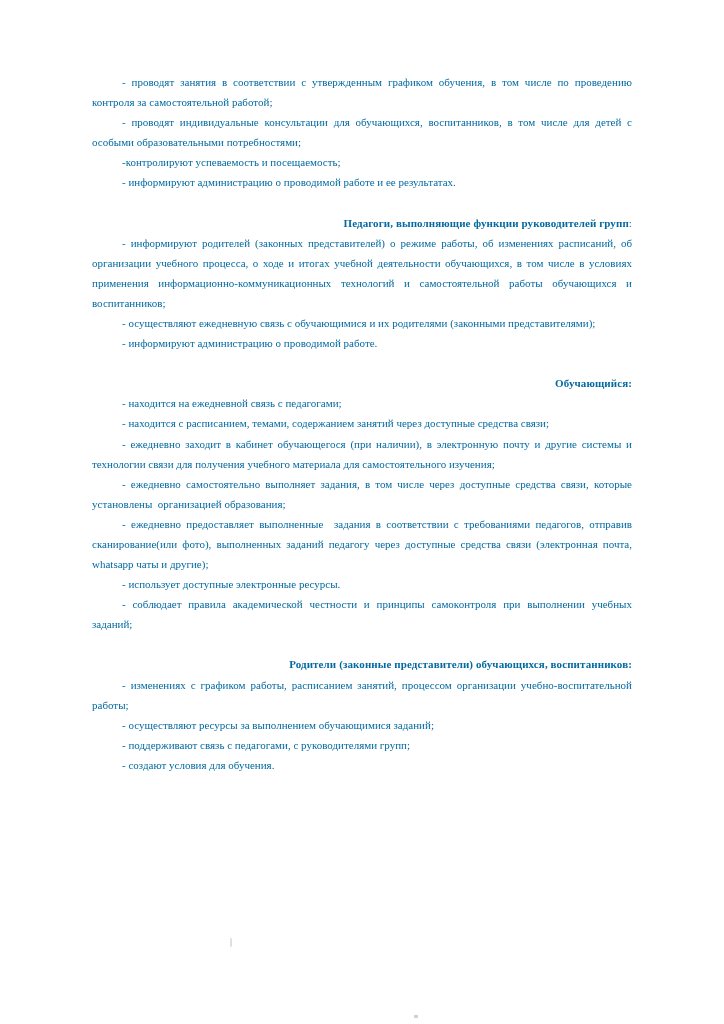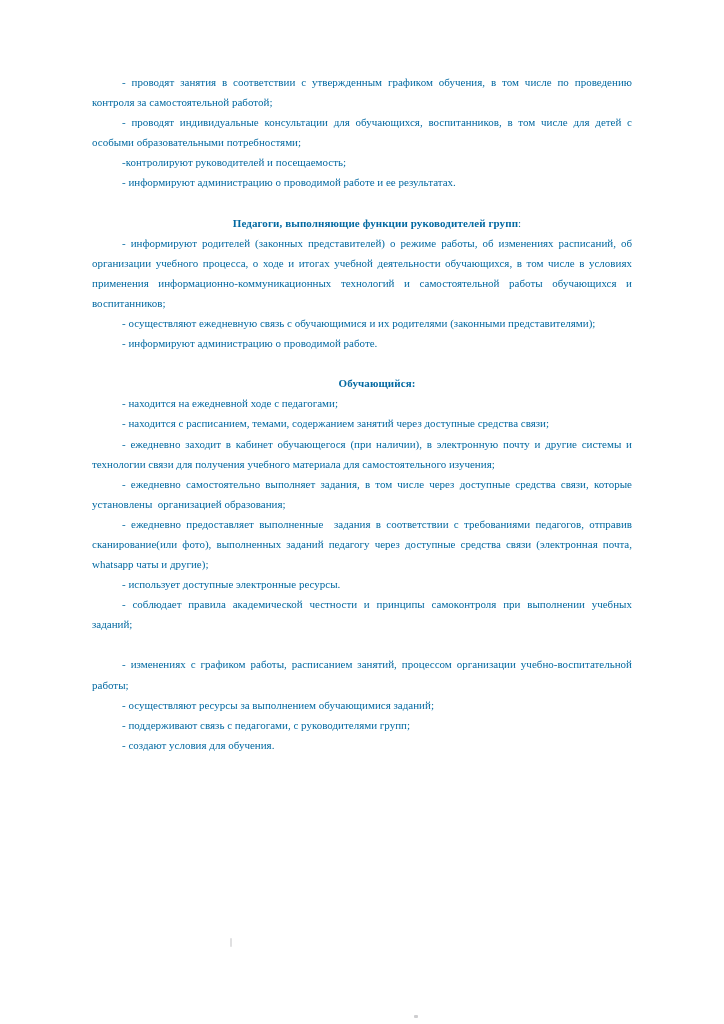--- a/index.html
+++ b/index.html
@@ -34,21 +34,21 @@
     margin: 0;
     text-indent: 30px;
     text-align: justify;
     hyphens: none;
     white-space: pre-wrap;
   }
   .heading {
     margin: 0;
     text-indent: 30px;
     font-weight: bold;
-    text-align: center;
+    text-align: right;
     letter-spacing: 0.1px;
   }
   .heading .trailing-colon {
     font-weight: normal;
   }
   .gap {
     height: 20px;
   }
   .section {
     margin: 0;
@@ -77,49 +77,50 @@
 </head>
 <body>
 
 <div class="page">
 
   <div class="text-column">
 
     <div class="section">
       <p class="para">- проводят занятия в соответствии с утвержденным графиком обучения, в том числе по проведению контроля за самостоятельной работой;</p>
       <p class="para">- проводят индивидуальные консультации для обучающихся, воспитанников, в том числе для детей с особыми образовательными потребностями;</p>
-      <p class="para">-контролируют руководителей и посещаемость;</p>
+      <p class="para">-контролируют успеваемость и посещаемость;</p>
       <p class="para">- информируют администрацию о проводимой работе и ее результатах.</p>
     </div>
 
     <div class="gap"></div>
 
     <div class="section">
       <p class="heading"><span>Педагоги, выполняющие функции руководителей групп</span><span class="trailing-colon">:</span></p>
       <p class="para">- информируют родителей (законных представителей) о режиме работы, об изменениях расписаний, об организации учебного процесса, о ходе и итогах учебной деятельности обучающихся, в том числе в условиях применения информационно-коммуникационных технологий и самостоятельной работы обучающихся и воспитанников;</p>
       <p class="para">- осуществляют ежедневную связь с обучающимися и их родителями (законными представителями);</p>
       <p class="para">- информируют администрацию о проводимой работе.</p>
     </div>
 
     <div class="gap"></div>
 
     <div class="section">
       <p class="heading"><span>Обучающийся:</span><span class="trailing-colon"></span></p>
-      <p class="para">- находится на ежедневной ходе с педагогами;</p>
+      <p class="para">- находится на ежедневной связь с педагогами;</p>
       <p class="para">- находится с расписанием, темами, содержанием занятий через доступные средства связи;</p>
       <p class="para">- ежедневно заходит в кабинет обучающегося (при наличии), в электронную почту и другие системы и технологии связи для получения учебного материала для самостоятельного изучения;</p>
       <p class="para">- ежедневно самостоятельно выполняет задания, в том числе через доступные средства связи, которые установлены  организацией образования;</p>
       <p class="para">- ежедневно предоставляет выполненные  задания в соответствии с требованиями педагогов, отправив сканирование(или фото), выполненных заданий педагогу через доступные средства связи (электронная почта, whatsapp чаты и другие);</p>
       <p class="para">- использует доступные электронные ресурсы.</p>
       <p class="para">- соблюдает правила академической честности и принципы самоконтроля при выполнении учебных заданий;</p>
     </div>
 
     <div class="gap"></div>
 
     <div class="section">
+      <p class="heading"><span>Родители (законные представители) обучающихся, воспитанников:</span><span class="trailing-colon"></span></p>
       <p class="para">- изменениях с графиком работы, расписанием занятий, процессом организации учебно-воспитательной работы;</p>
       <p class="para">- осуществляют ресурсы за выполнением обучающимися заданий;</p>
       <p class="para">- поддерживают связь с педагогами, с руководителями групп;</p>
       <p class="para">- создают условия для обучения.</p>
     </div>
 
   </div>
 
   <div class="scan-speck"></div>
   <div class="scan-speck b"></div>

